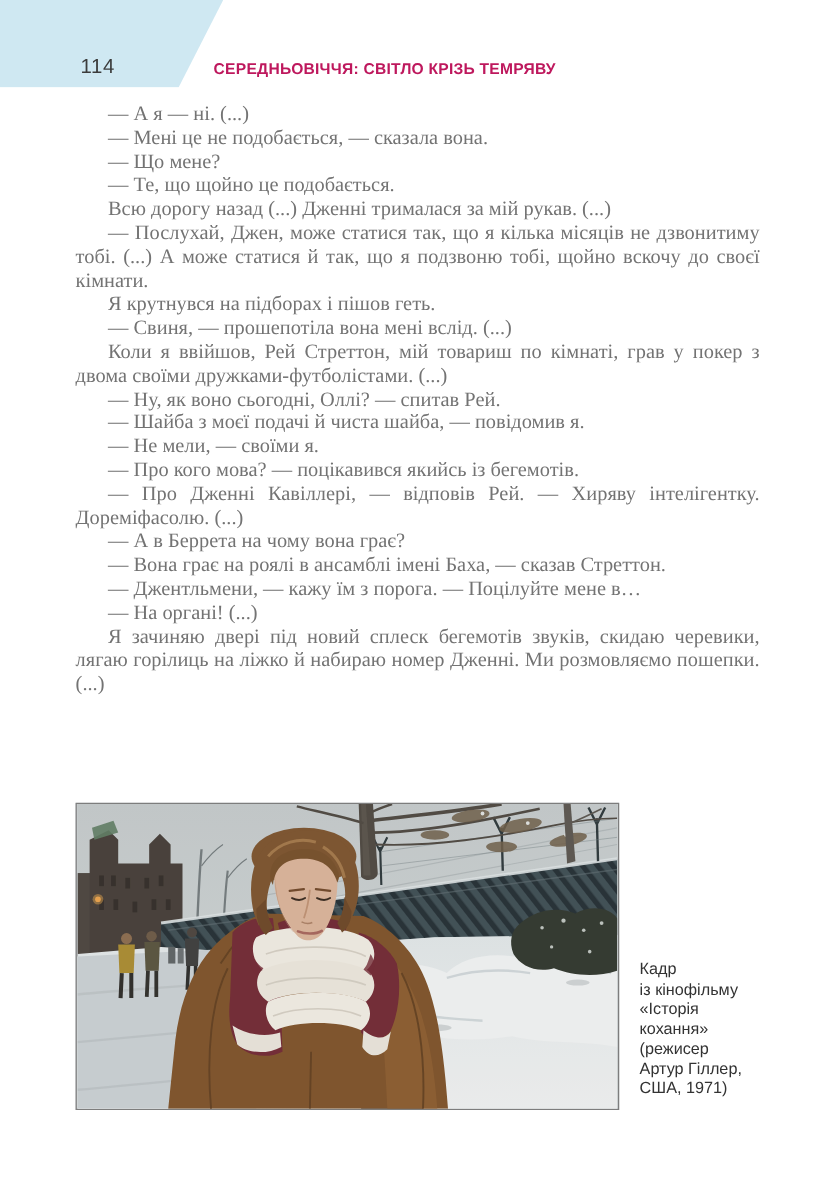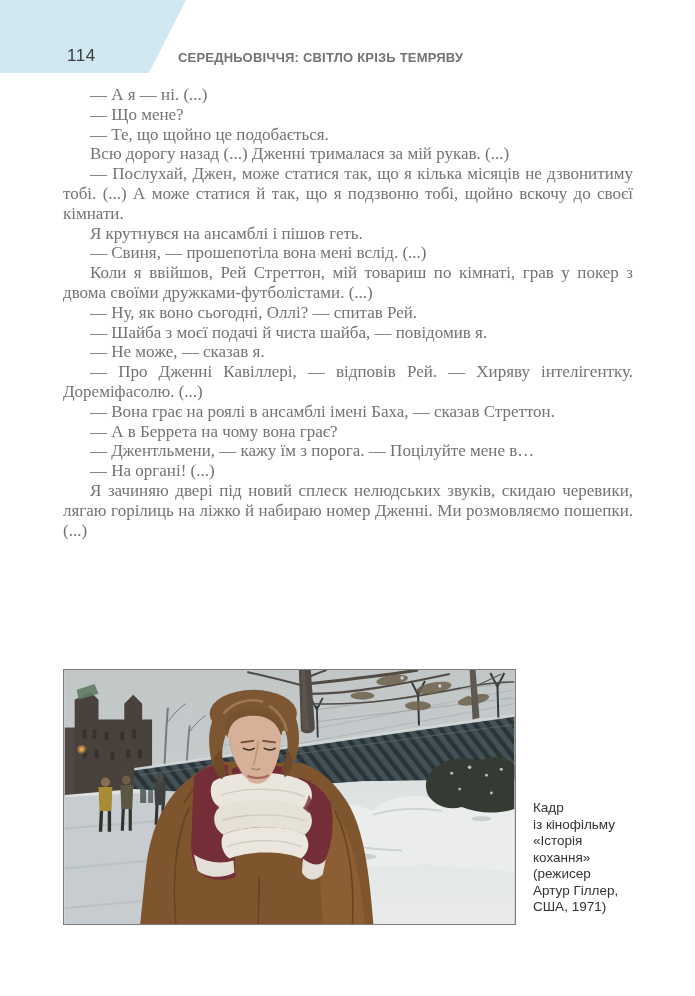--- a/index.html
+++ b/index.html
@@ -13,21 +13,21 @@
     clip-path:polygon(0 0, 100% 0, 80% 100%, 0 100%);
   }
   .page-number {
     position:absolute; left:67px; top:46px;
     font-family:"Liberation Sans", sans-serif;
     font-size:17px; color:#3c3c3c; letter-spacing:0.6px;
   }
   .header-title {
     position:absolute; left:178px; top:50px;
     font-family:"Liberation Sans", sans-serif;
-    font-size:13px; font-weight:bold; color:#737373; letter-spacing:0.2px;
+    font-size:13px; font-weight:bold; color:#be185d; letter-spacing:0.2px;
   }
   .story {
     position:absolute; left:63px; top:85px; width:570px;
     font-size:17px; line-height:19.8px; color:#737373;
     text-align:justify;
   }
   .story p { margin:0; text-indent:27px; }
   .figure { position:absolute; left:63px; top:669px; }
   .photo {
     display:block; width:451px; height:254px;
@@ -44,36 +44,38 @@
 <body>
 
 <div class="page">
 
   <div class="corner-tab"></div>
   <div class="page-number">114</div>
   <div class="header-title">СЕРЕДНЬОВІЧЧЯ: СВІТЛО КРІЗЬ ТЕМРЯВУ</div>
 
   <div class="story">
     <p>— А я — ні. (...)</p>
+    <p>— Мені це не подобається, — сказала вона.</p>
     <p>— Що мене?</p>
     <p>— Те, що щойно це подобається.</p>
     <p>Всю дорогу назад (...) Дженні трималася за мій рукав. (...)</p>
     <p>— Послухай, Джен, може статися так, що я кілька місяців не дзвонитиму тобі. (...) А може статися й так, що я подзвоню тобі, щойно вскочу до своєї кімнати.</p>
-    <p>Я крутнувся на ансамблі і пішов геть.</p>
+    <p>Я крутнувся на підборах і пішов геть.</p>
     <p>— Свиня, — прошепотіла вона мені вслід. (...)</p>
     <p>Коли я ввійшов, Рей Стреттон, мій товариш по кімнаті, грав у покер з двома своїми дружками-футболістами. (...)</p>
     <p>— Ну, як воно сьогодні, Оллі? — спитав Рей.</p>
     <p>— Шайба з моєї подачі й чиста шайба, — повідомив я.</p>
-    <p>— Не може, — сказав я.</p>
+    <p>— Не мели, — своїми я.</p>
+    <p>— Про кого мова? — поцікавився якийсь із бегемотів.</p>
     <p>— Про Дженні Кавіллері, — відповів Рей. — Хиряву інтелігентку. Дореміфасолю. (...)</p>
+    <p>— А в Беррета на чому вона грає?</p>
     <p>— Вона грає на роялі в ансамблі імені Баха, — сказав Стреттон.</p>
-    <p>— А в Беррета на чому вона грає?</p>
     <p>— Джентльмени, — кажу їм з порога. — Поцілуйте мене в…</p>
     <p>— На органі! (...)</p>
-    <p>Я зачиняю двері під новий сплеск нелюдських звуків, скидаю черевики, лягаю горілиць на ліжко й набираю номер Дженні. Ми розмовляємо пошепки. (...)</p>
+    <p>Я зачиняю двері під новий сплеск бегемотів звуків, скидаю черевики, лягаю горілиць на ліжко й набираю номер Дженні. Ми розмовляємо пошепки. (...)</p>
   </div>
 
   <div class="figure">
     <svg class="photo" viewBox="0 0 453 256" xmlns="http://www.w3.org/2000/svg" role="img">
       <defs>
         <linearGradient id="sky" x1="0" y1="0" x2="0" y2="1">
           <stop offset="0" stop-color="#c2c8c9"></stop>
           <stop offset="0.6" stop-color="#cbd0d0"></stop>
           <stop offset="1" stop-color="#d3d7d6"></stop>
         </linearGradient>

